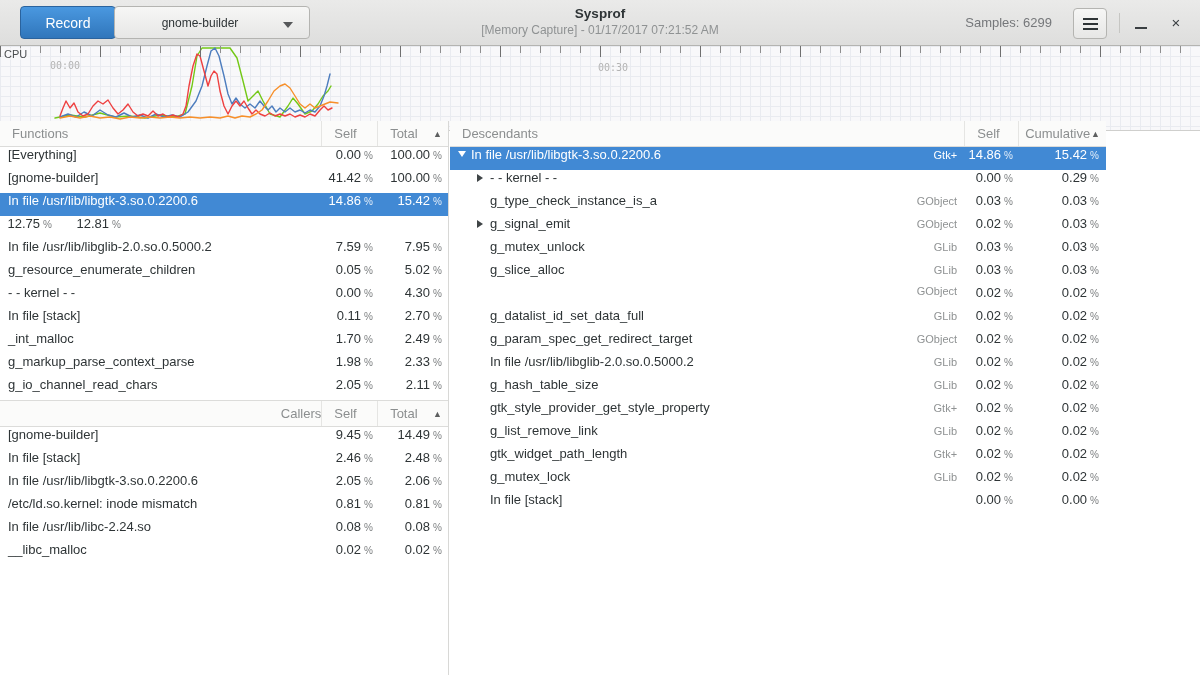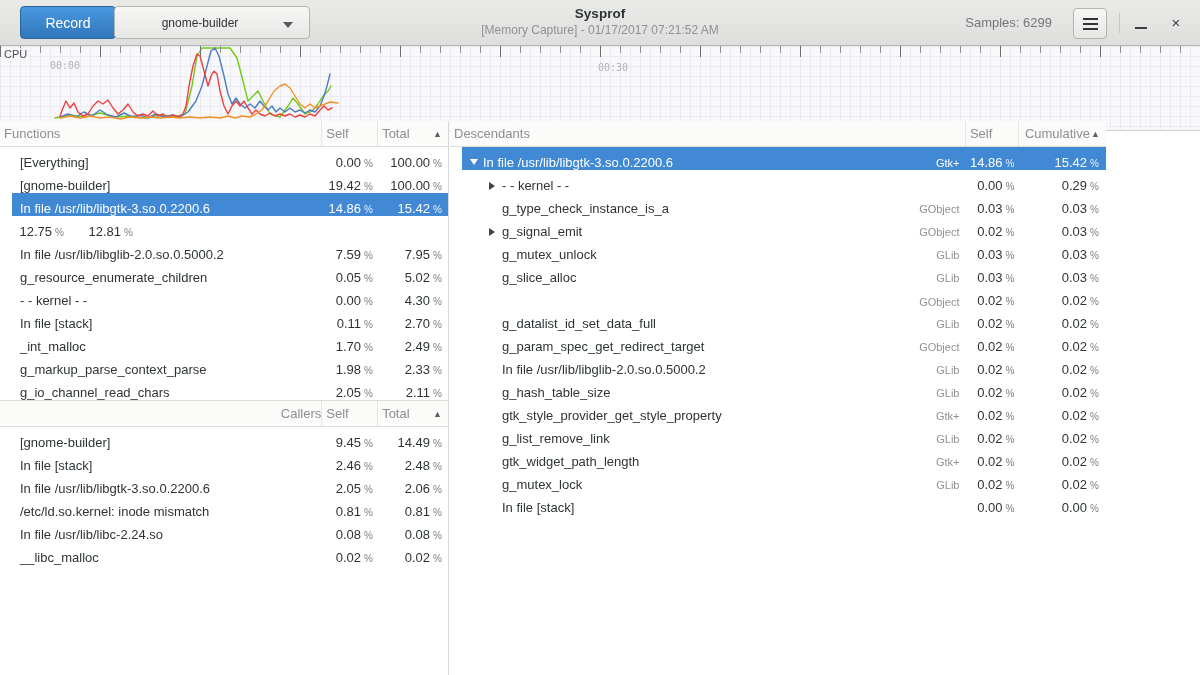--- a/index.html
+++ b/index.html
@@ -47,25 +47,25 @@
   .t0{left:2px;top:14px;padding-left:48px;} .t30{left:598px;top:16px;}
   .graph svg{position:absolute;left:0;top:0;}
 
   
   .left-panel{position:absolute;left:0;top:121px;width:449px;height:554px;box-sizing:border-box;
               border-right:1px solid #d8d8d6;background:#fff;}
   .right-panel{position:absolute;left:450px;top:121px;width:656px;height:554px;background:#fff;}
 
   .thead{display:flex;height:26px;box-sizing:border-box;border-bottom:1px solid #dcdcda;
          background:#fbfbfa;color:#8b8e8f;font-size:13px;align-items:stretch;}
-  .th{box-sizing:border-box;padding-left:4px;display:flex;align-items:center;border-left:1px solid #e5e5e3;}
+  .th{box-sizing:border-box;padding-left:12px;display:flex;align-items:center;border-left:1px solid #e5e5e3;}
   .th:first-child{border-left:none;}
   .sort{margin-left:auto;margin-right:6px;font-size:9px;color:#5d5f60;}
 
-  .row{display:flex;height:23px;align-items:flex-end;font-size:13px;color:#2e3436;box-sizing:border-box;margin-left:12px;}
+  .row{display:flex;height:23px;align-items:flex-start;font-size:13px;color:#2e3436;box-sizing:border-box;}
   .row.sel{background:#4189d4;color:#fff;}
   .c-name{flex:1 1 auto;padding-left:8px;white-space:nowrap;overflow:hidden;}
   .c-num{box-sizing:border-box;display:flex;justify-content:flex-end;align-items:baseline;white-space:nowrap;}
   .w-self{width:56px;padding-right:4px;} .w-total{width:71px;padding-right:6px;}
   .w-dself{width:60px;padding-right:5px;} .w-dcum{width:100px;padding-right:7px;}
   .pct{font-size:10px;color:#7c7f80;margin-left:3px;}
   .sel .pct{color:rgba(255,255,255,.85);}
   .callers-block{border-top:1px solid #dcdcda;}
 
   
@@ -142,21 +142,21 @@
             <span class="pct">%</span>
           </div>
           <div class="c-num w-total">
             <span class="num">100.00</span>
             <span class="pct">%</span>
           </div>
         </div>
         <div class="row">
           <div class="c-name">[gnome-builder]</div>
           <div class="c-num w-self">
-            <span class="num">19.42</span>
+            <span class="num">41.42</span>
             <span class="pct">%</span>
           </div>
           <div class="c-num w-total">
             <span class="num">100.00</span>
             <span class="pct">%</span>
           </div>
         </div>
         <div class="row sel">
           <div class="c-name">In file /usr/lib/libgtk-3.so.0.2200.6</div>
           <div class="c-num w-self">

